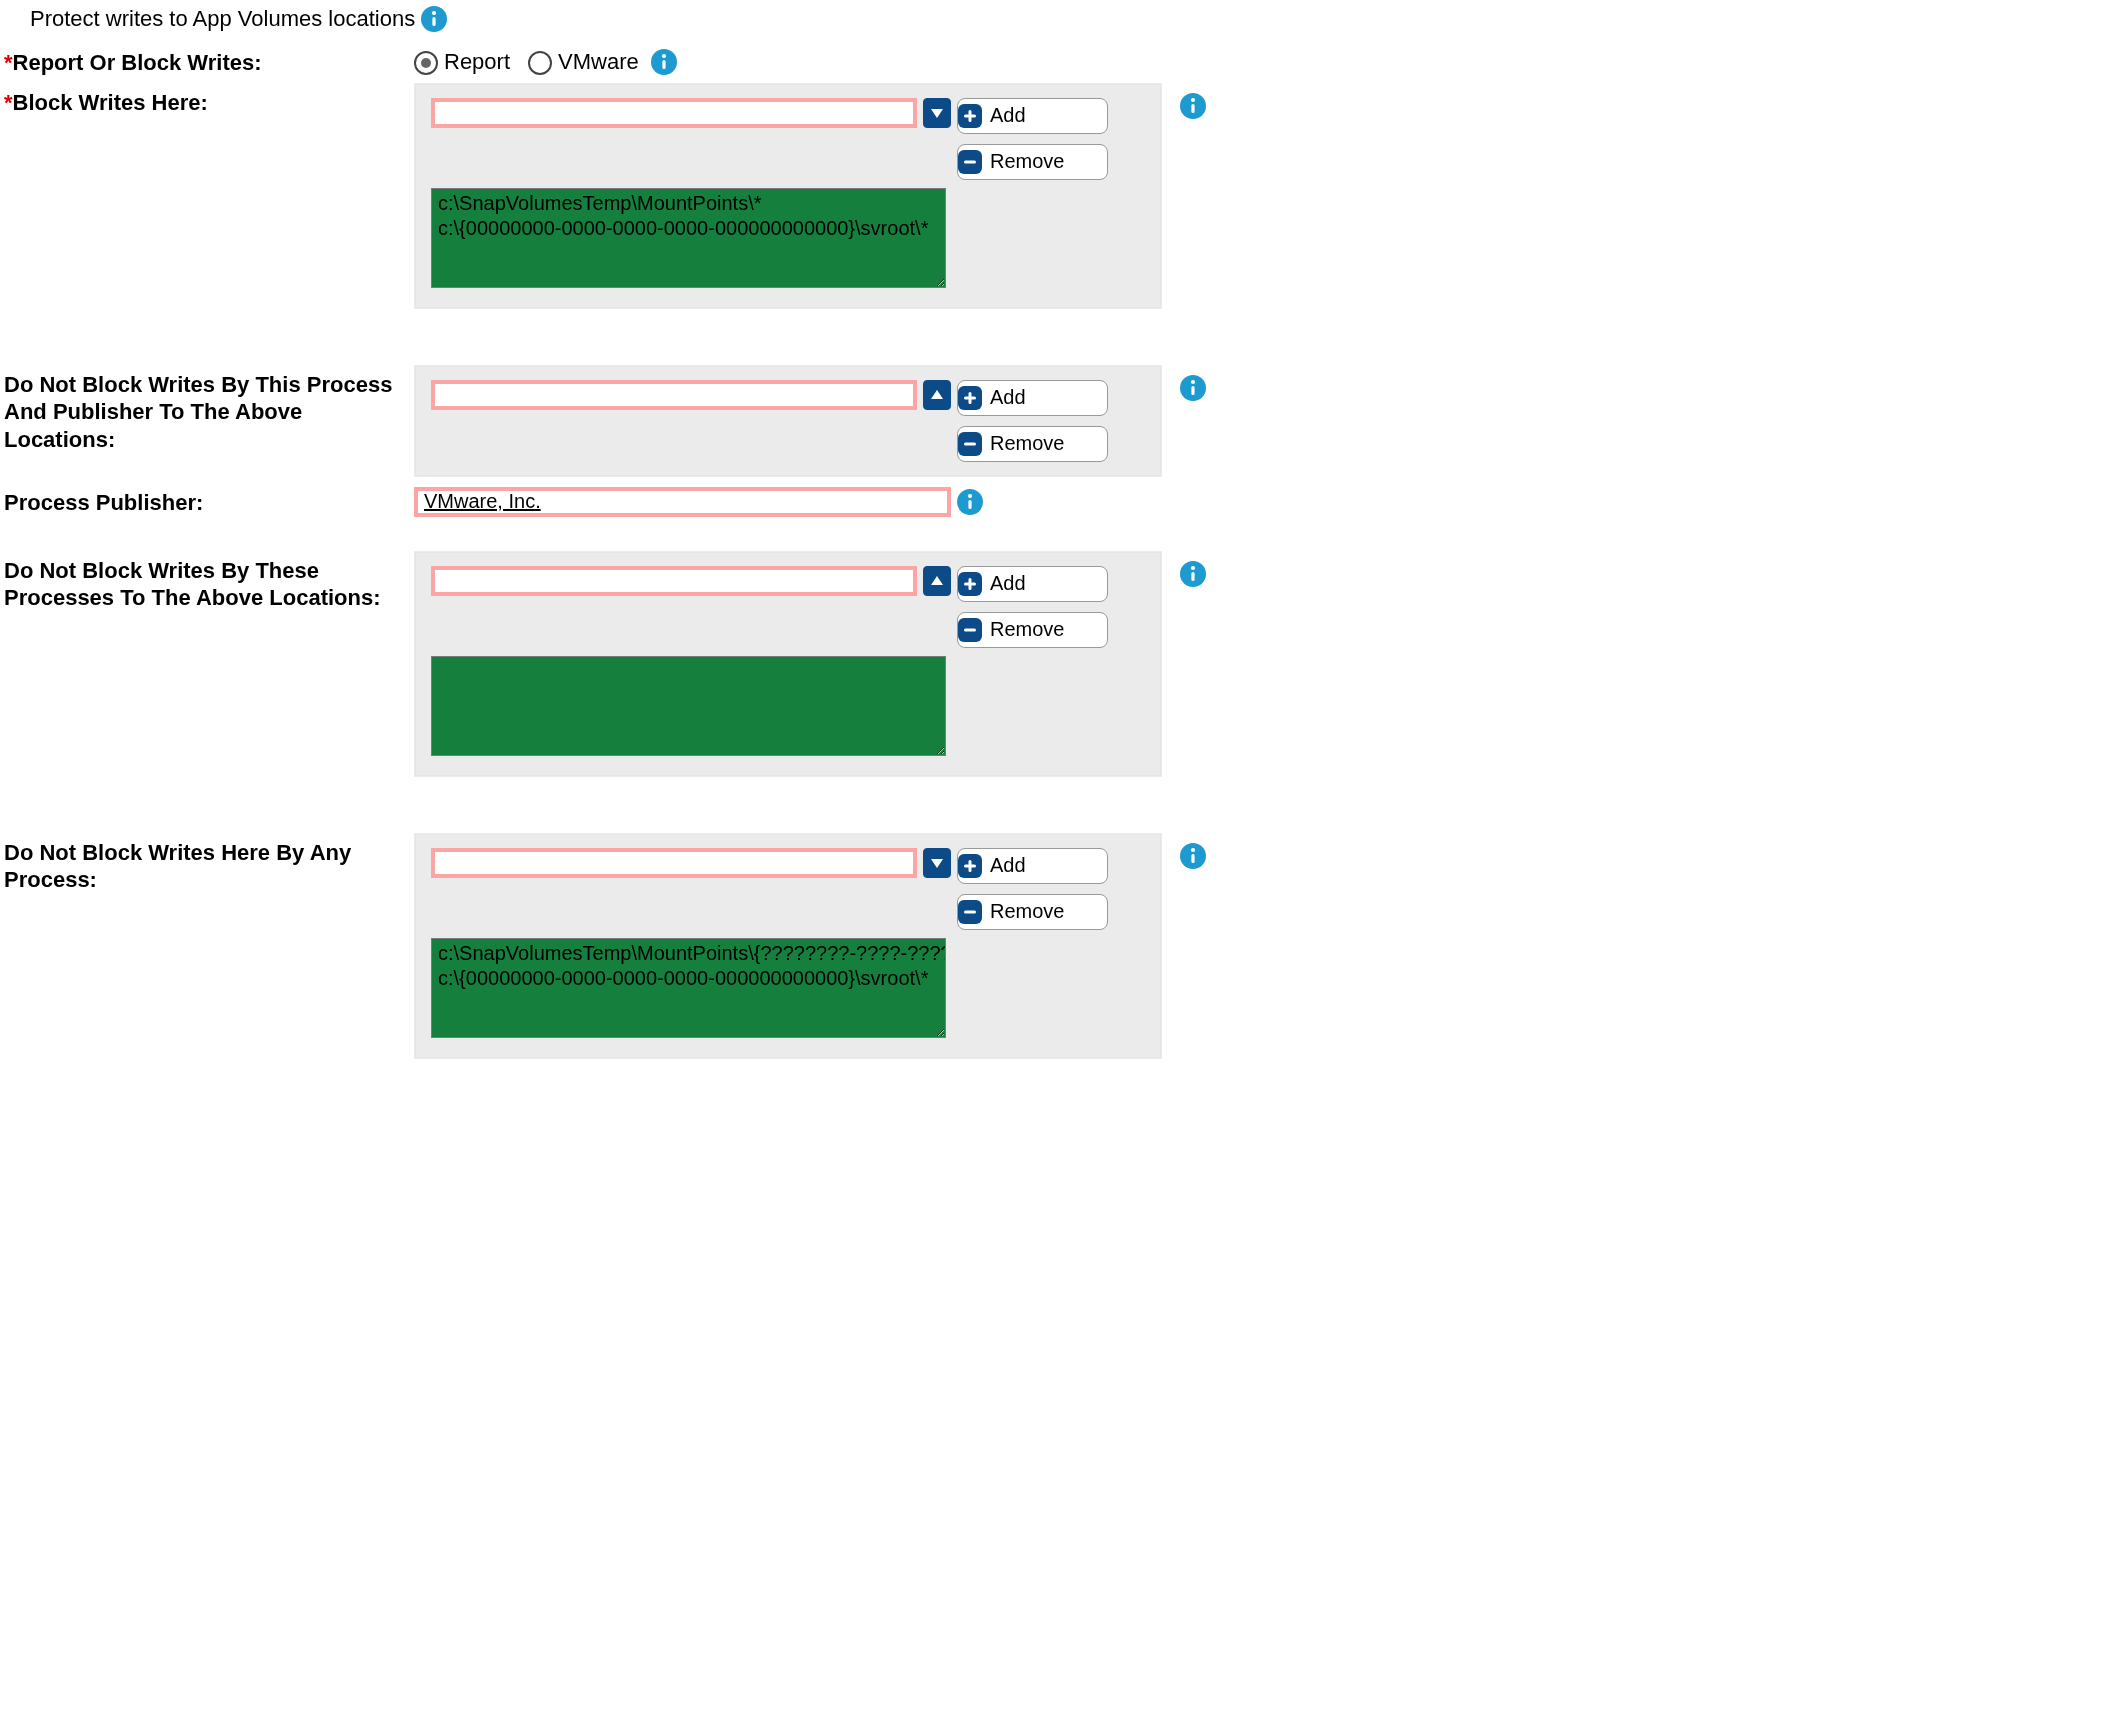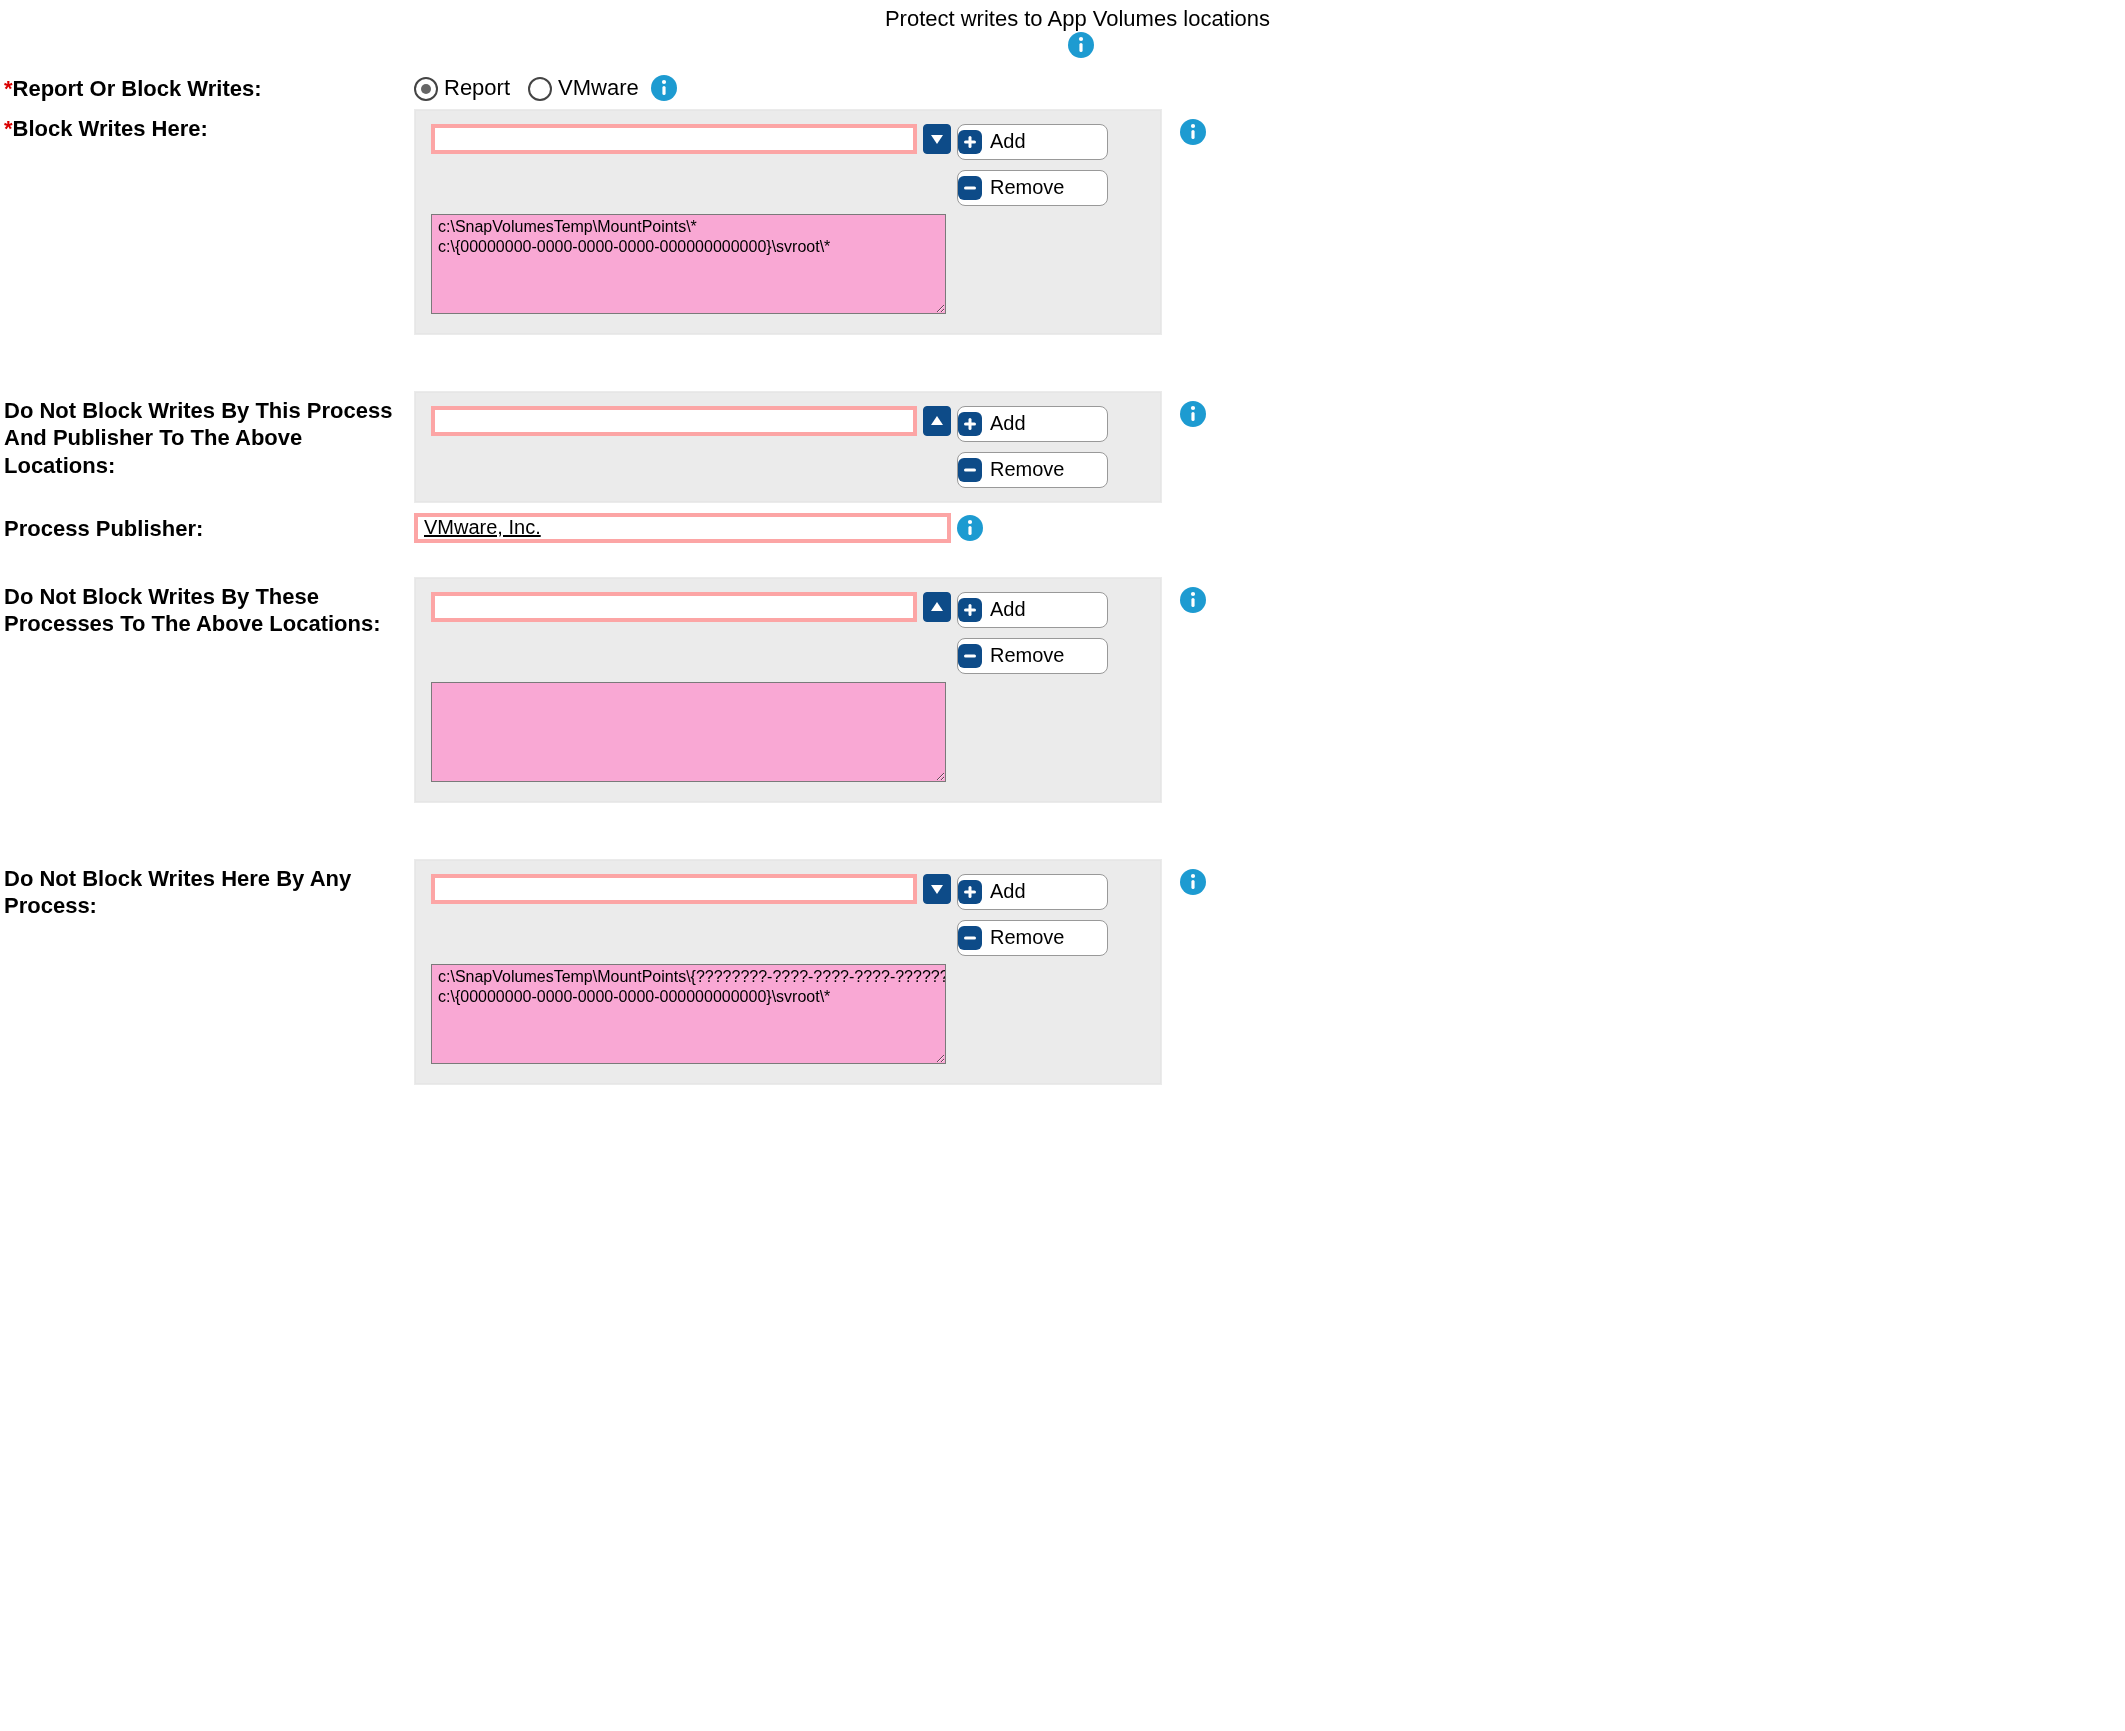--- a/index.html
+++ b/index.html
@@ -11,21 +11,20 @@
     color: #000;
   }
   .wrap {
     padding: 6px 0 30px 0;
   }
   .heading-row {
     display: flex;
     align-items: center;
     padding: 0 0 8px 30px;
     white-space: nowrap;
-    flex-direction: column;
   }
   .row {
     display: flex;
     align-items: flex-start;
     padding: 3px 0;
   }
   .label-col {
     width: 398px;
     flex: none;
     padding: 6px 12px 0 4px;
@@ -109,23 +108,23 @@
   .listbox-wrap {
     margin-top: 8px;
     position: relative;
     width: 515px;
   }
   textarea.listbox {
     width: 100%;
     box-sizing: border-box;
     height: 100px;
     border: 1px solid #7a7a7a;
-    background: #f9a8d4;
+    background: #15803d;
     font-family: Arial, Helvetica, sans-serif;
-    font-size: 16px;
+    font-size: 20px;
     line-height: 1.25;
     padding: 2px 6px;
     white-space: pre;
     overflow: auto;
     resize: both;
   }
   .info-icon {
     flex: none;
     width: 26px;
     height: 26px;

